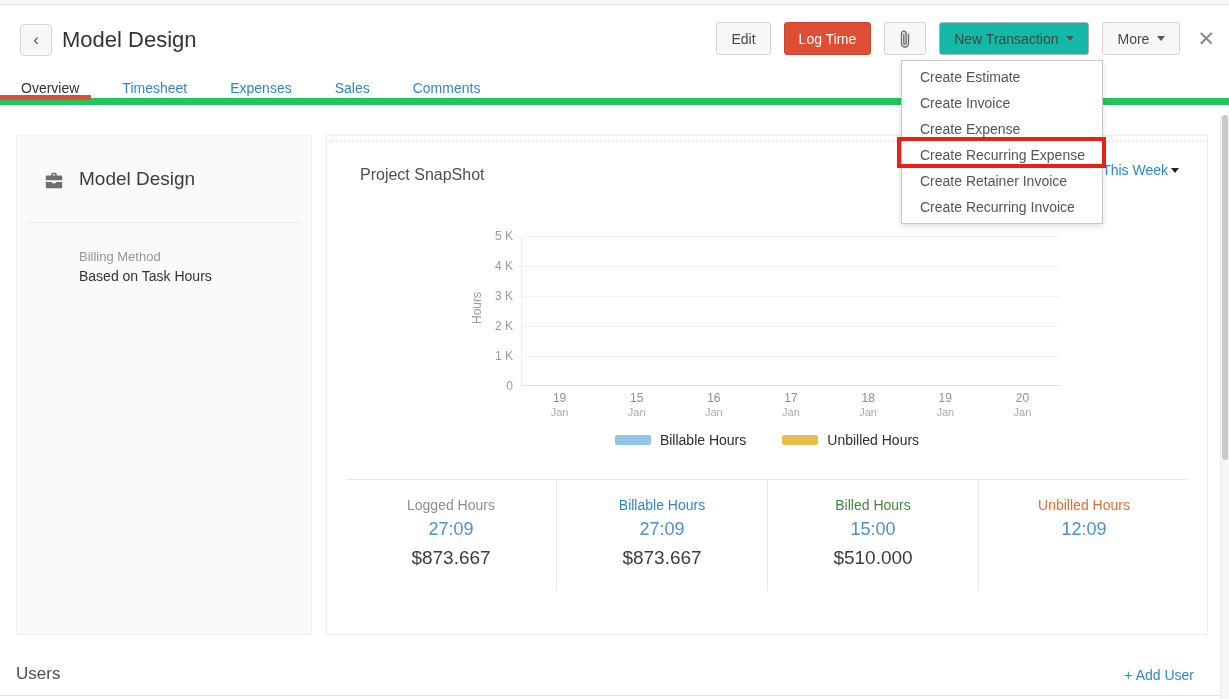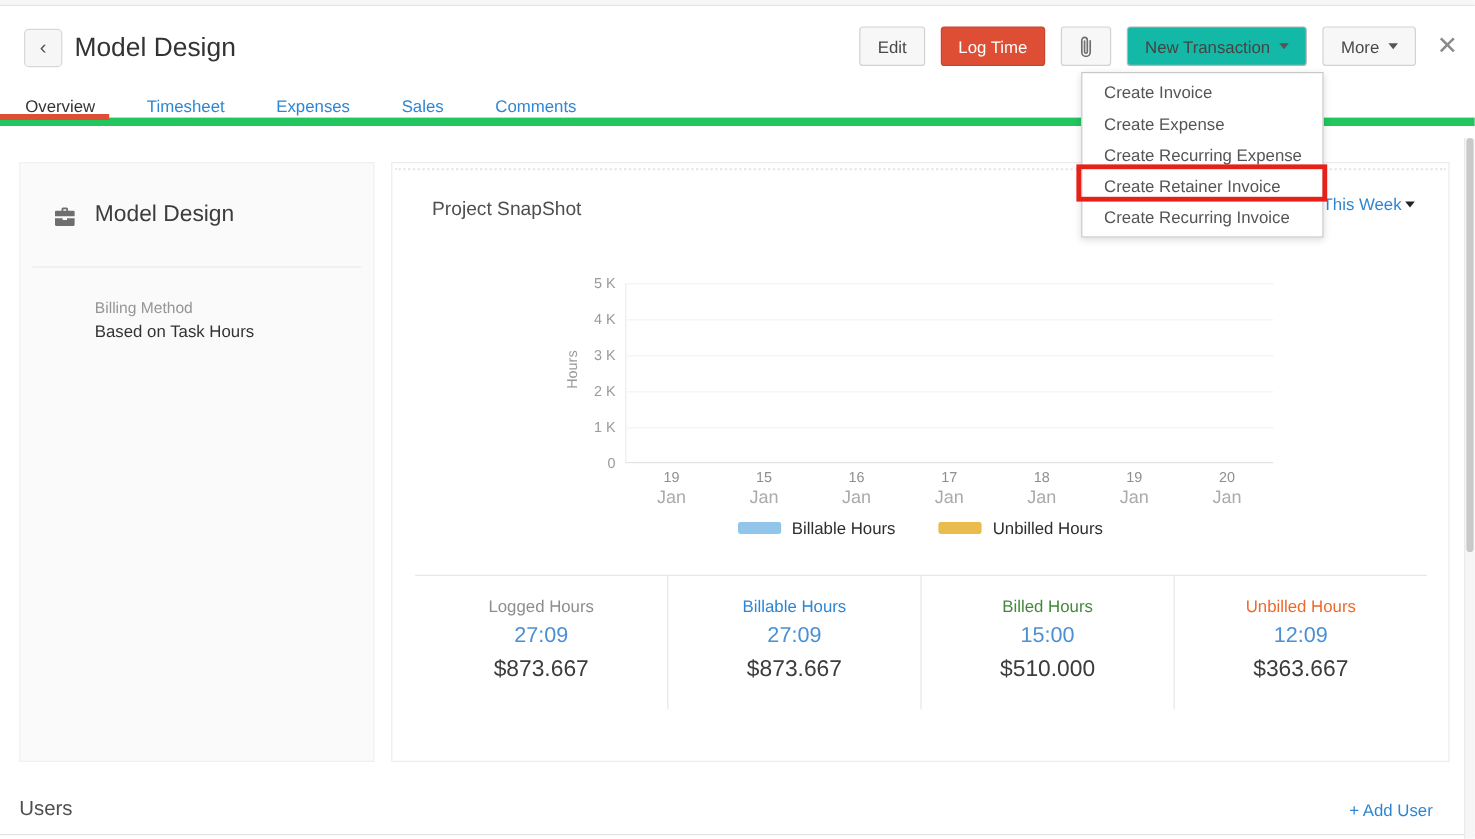--- a/index.html
+++ b/index.html
@@ -62,21 +62,21 @@
   .plot { position:absolute; left:194px; top:100px; width:540px; height:150px;
           border-left:1px solid #ececec; border-bottom:1px solid #e3e3e3; }
   .gridline { position:absolute; left:0; right:0; height:1px; background:#f3f3f3; }
   .y-label { position:absolute; left:144px; width:42px; text-align:right;
              font-size:12px; color:#9a9a9a; }
   .y-axis-title { position:absolute; left:120px; top:165px; width:60px; text-align:center;
                   font-size:12px; color:#9a9a9a; transform:rotate(-90deg); }
   .x-axis { position:absolute; left:194px; top:255px; width:540px; display:flex; }
   .x-tick { flex:1; text-align:center; }
   .x-tick .day { font-size:12px; color:#8f8f8f; }
-  .x-tick .mon { font-size:15px; color:#ababab; margin-top:1px; }
+  .x-tick .mon { font-size:11px; color:#ababab; margin-top:1px; }
   .legend { position:absolute; left:0; right:0; top:296px; display:flex;
             justify-content:center; gap:36px; align-items:center; }
   .legend-entry { display:flex; align-items:center; gap:9px; font-size:14px; color:#2e2e2e; }
   .swatch { width:36px; height:10px; border-radius:2px; }
 
   
   .stats-divider { position:absolute; left:19px; right:18px; top:343px; border-top:1px solid #e7e7e7; }
   .stats-row { position:absolute; left:19px; right:18px; top:344px; display:flex; }
   .stat-col { flex:1; text-align:center; padding:17px 0 22px 0; }
   .stat-col + .stat-col { border-left:1px solid #e7e7e7; }
@@ -248,30 +248,30 @@
         <div class="stat-amount">$873.667</div>
       </div>
       <div class="stat-col">
         <div class="stat-label" style="color: rgb(67, 136, 60);">Billed Hours</div>
         <div class="stat-hours">15:00</div>
         <div class="stat-amount">$510.000</div>
       </div>
       <div class="stat-col">
         <div class="stat-label" style="color: rgb(237, 106, 45);">Unbilled Hours</div>
         <div class="stat-hours">12:09</div>
-        <div class="stat-amount">$363.667</div>
       </div>
     </div>
   </div>
 
   <div class="users-title">Users</div>
   <div class="add-user">+ Add User</div>
   <div class="users-divider"></div>
 
   <div class="dropdown-panel">
+    <div class="dropdown-item">Create Estimate</div>
     <div class="dropdown-item">Create Invoice</div>
     <div class="dropdown-item">Create Expense</div>
     <div class="dropdown-item">Create Recurring Expense</div>
     <div class="dropdown-item">Create Retainer Invoice</div>
     <div class="dropdown-item">Create Recurring Invoice</div>
   </div>
   <div class="annotation-box" style="border-color: rgb(230, 33, 23);"></div>
 
   <div class="scroll-track">
     <div class="scroll-thumb"></div>

